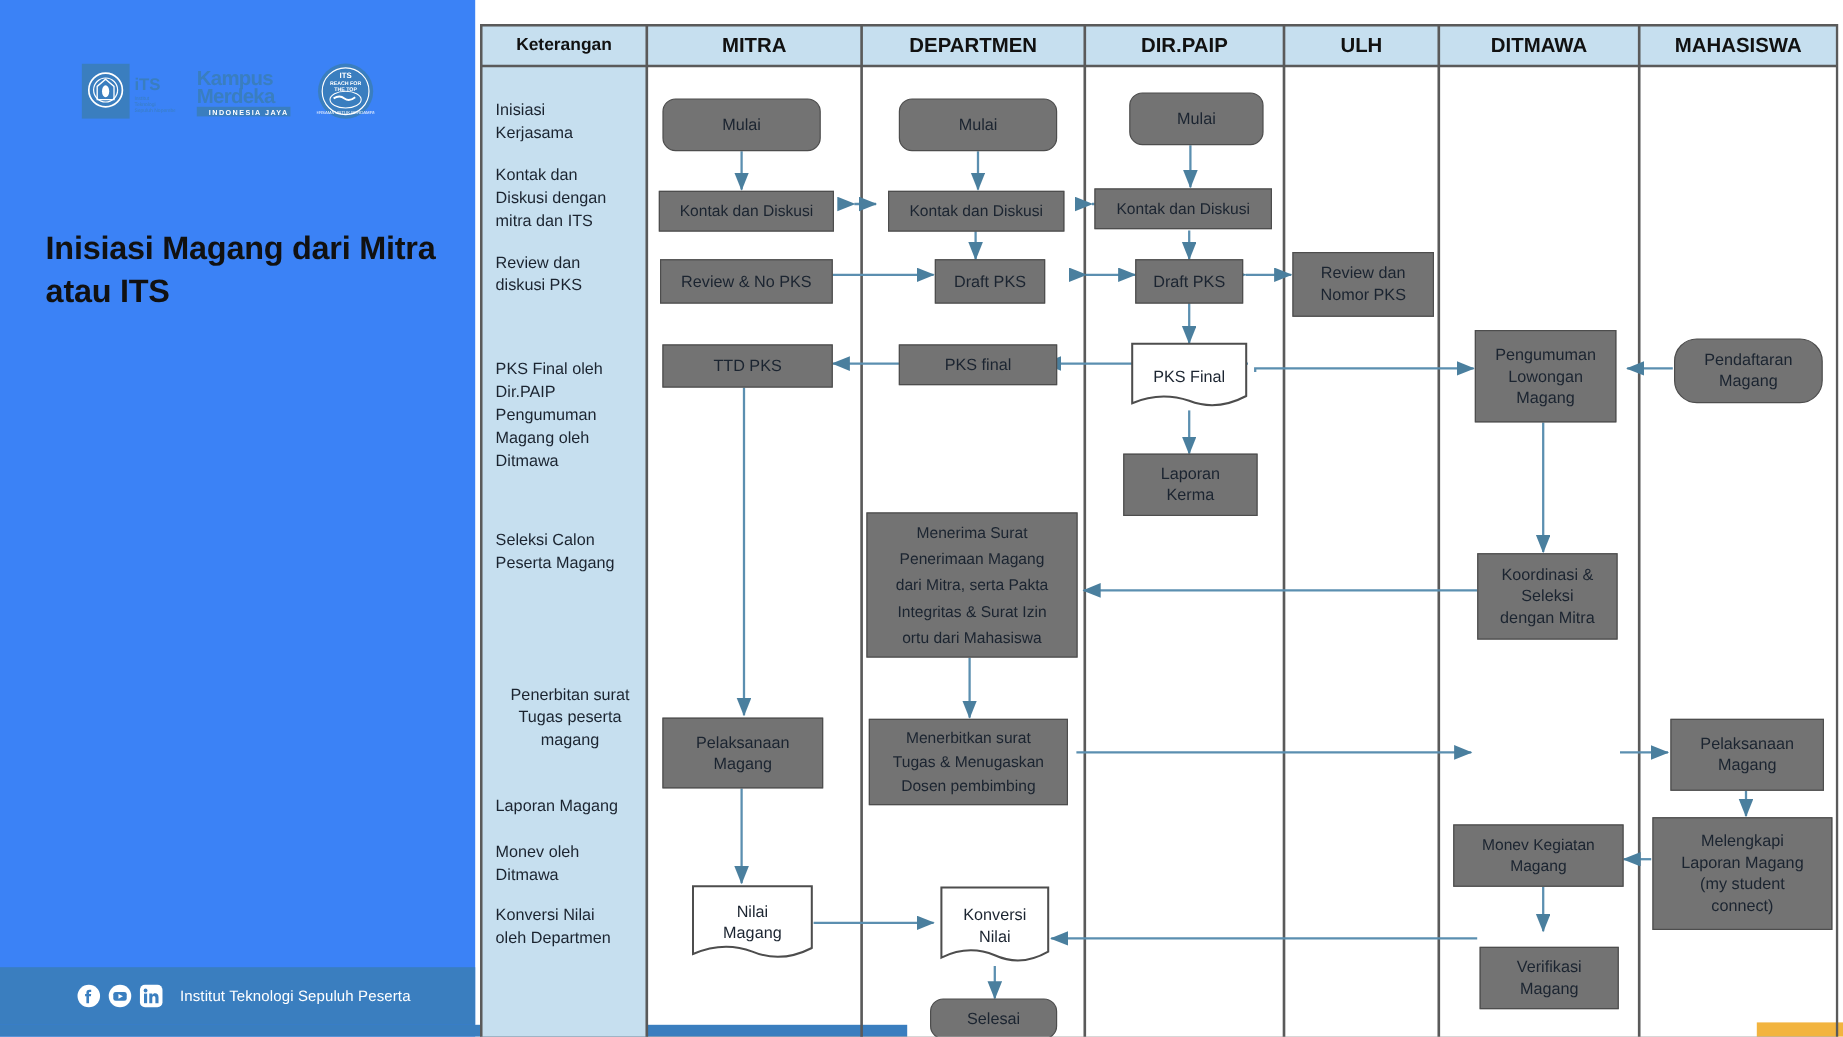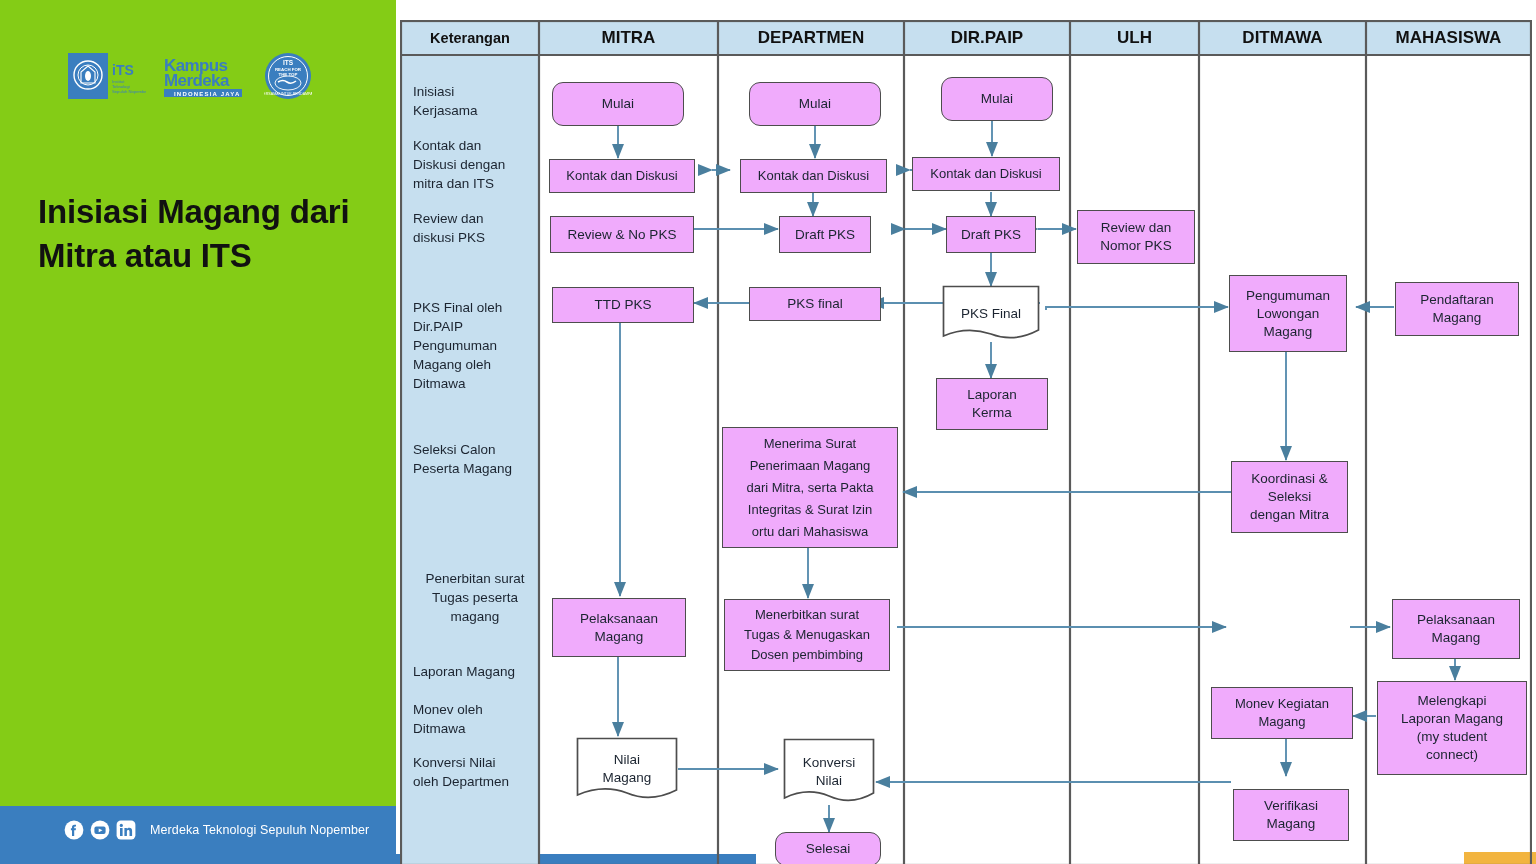--- a/index.html
+++ b/index.html
@@ -1,37 +1,37 @@
 <!DOCTYPE html>
 <html><head>
 <meta charset="utf-8">
 <style>
   html,body{margin:0;padding:0;}
   body{width:1536px;height:864px;background:#fff;font-family:"Liberation Sans",sans-serif;overflow:hidden;position:relative;}
 
   
-  #left-panel{position:absolute;left:0;top:0;width:396px;height:864px;background:#84cc16;}
+  #left-panel{position:absolute;left:0;top:0;width:396px;height:864px;background:#3b82f6;}
   #logo-row{position:absolute;left:68px;top:52px;display:flex;align-items:center;gap:16px;}
   .logo{display:block;}
-  #slide-title{position:absolute;left:38px;top:190px;width:340px;font-size:33px;font-weight:bold;line-height:1.32;color:#111;letter-spacing:-0.2px;}
+  #slide-title{position:absolute;left:38px;top:190px;width:340px;font-size:27px;font-weight:bold;line-height:1.32;color:#111;letter-spacing:-0.2px;}
   #footer-bar{position:absolute;left:0;top:806px;width:396px;height:48px;background:#3a7ebf;display:flex;align-items:center;}
   #social-icons{display:flex;align-items:center;gap:6px;margin-left:64px;}
   .social{width:20px;height:20px;display:block;}
   #footer-text{margin-left:14px;color:#fff;font-size:12.5px;font-family:"Liberation Sans",sans-serif;letter-spacing:.1px;}
   #bottom-blue-strip{position:absolute;left:0;top:854px;width:756px;height:10px;background:#3a7ebf;}
   #bottom-orange-strip{position:absolute;left:1464px;top:852px;width:72px;height:12px;background:#f2b43f;}
 
   
   #flow-wrap{position:absolute;left:400px;top:20px;width:1337px;height:846px;}
   #flow-svg{position:absolute;left:0;top:0;}
   .cellhdr{position:absolute;display:flex;align-items:center;justify-content:center;
            font-weight:bold;color:#111;}
   .ket-line{position:absolute;color:#1b2430;font-size:13.5px;line-height:19px;}
   .node{position:absolute;box-sizing:border-box;display:flex;align-items:center;justify-content:center;
-        text-align:center;color:#1b2430;font-size:13.5px;line-height:18px;background:#f0abfc;
+        text-align:center;color:#1b2430;font-size:13.5px;line-height:18px;background:#737373;
         border:1.6px solid #4d4d4d;}
   .node.round{border-radius:11px;}
   .node.doc{border:none;background:transparent;}
   .node.doc .doclabel{position:relative;z-index:2;}
   .docsvg{position:absolute;left:0;top:0;z-index:1;}
 </style>
 </head>
 <body>
 
 <div id="left-panel">
@@ -94,21 +94,21 @@
       </span>
       <span class="social">
         <svg width="20" height="20" viewBox="0 0 20 20">
             <rect x="0.6" y="0.6" width="18.8" height="18.8" rx="4.2" fill="#fff"></rect>
             <rect x="4" y="8" width="2.6" height="8" fill="#3a7ebf"></rect>
             <circle cx="5.3" cy="5.4" r="1.6" fill="#3a7ebf"></circle>
             <path d="M8.4 8h2.5v1.1c.5-.8 1.3-1.3 2.4-1.3 1.8 0 2.8 1.1 2.8 3.2V16h-2.6v-4.4c0-1.1-.4-1.7-1.3-1.7-.8 0-1.3.6-1.3 1.7V16H8.4z" fill="#3a7ebf"></path>
           </svg>
       </span>
     </span>
-    <span id="footer-text">Merdeka Teknologi Sepuluh Nopember</span>
+    <span id="footer-text">Institut Teknologi Sepuluh Peserta</span>
   </div>
 </div>
 
 <div id="bottom-blue-strip"></div>
 <div id="bottom-orange-strip"></div>
 
 <div id="flow-wrap">
 
   <svg id="flow-svg" width="1132" height="846">
     <defs>
@@ -247,17 +247,17 @@
 
   <div class="node" style="left:536px;top:358px;width:112px;height:52px;">Laporan<br>Kerma</div>
 
   <div class="node" style="left:677px;top:190px;width:118px;height:54px;">Review dan<br>Nomor PKS</div>
 
   <div class="node" style="left:829px;top:255px;width:118px;height:77px;">Pengumuman<br>Lowongan<br>Magang</div>
   <div class="node" style="left:831px;top:441px;width:117px;height:72px;">Koordinasi &amp;<br>Seleksi<br>dengan Mitra</div>
   <div class="node" style="left:811px;top:667px;width:142px;height:52px;font-size:13px;">Monev Kegiatan<br>Magang</div>
   <div class="node" style="left:833px;top:757px;width:116px;height:52px;margin-top:12px;">Verifikasi<br>Magang</div>
 
-  <div class="node" style="left:995px;top:262px;width:124px;height:54px;">Pendaftaran<br>Magang</div>
+  <div class="node" style="left:995px;top:262px;width:124px;height:54px;border-radius:19px;">Pendaftaran<br>Magang</div>
   <div class="node" style="left:992px;top:579px;width:128px;height:60px;">Pelaksanaan<br>Magang</div>
   <div class="node" style="left:977px;top:661px;width:150px;height:94px;">Melengkapi<br>Laporan Magang<br>(my student<br>connect)</div>
 
 </div>
 
 </body></html>

